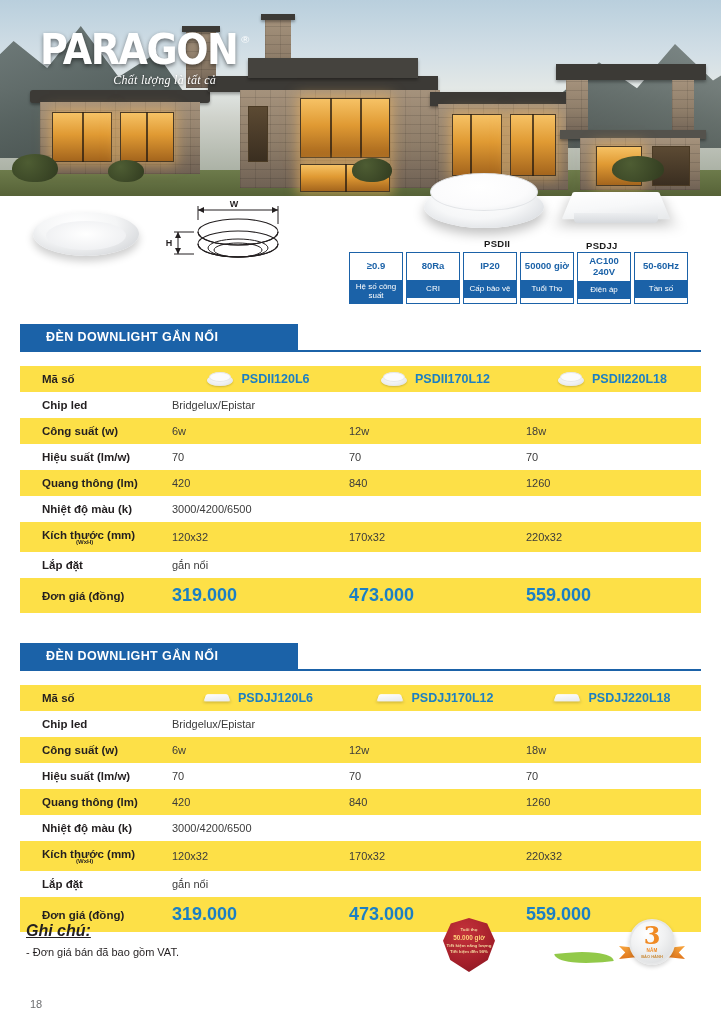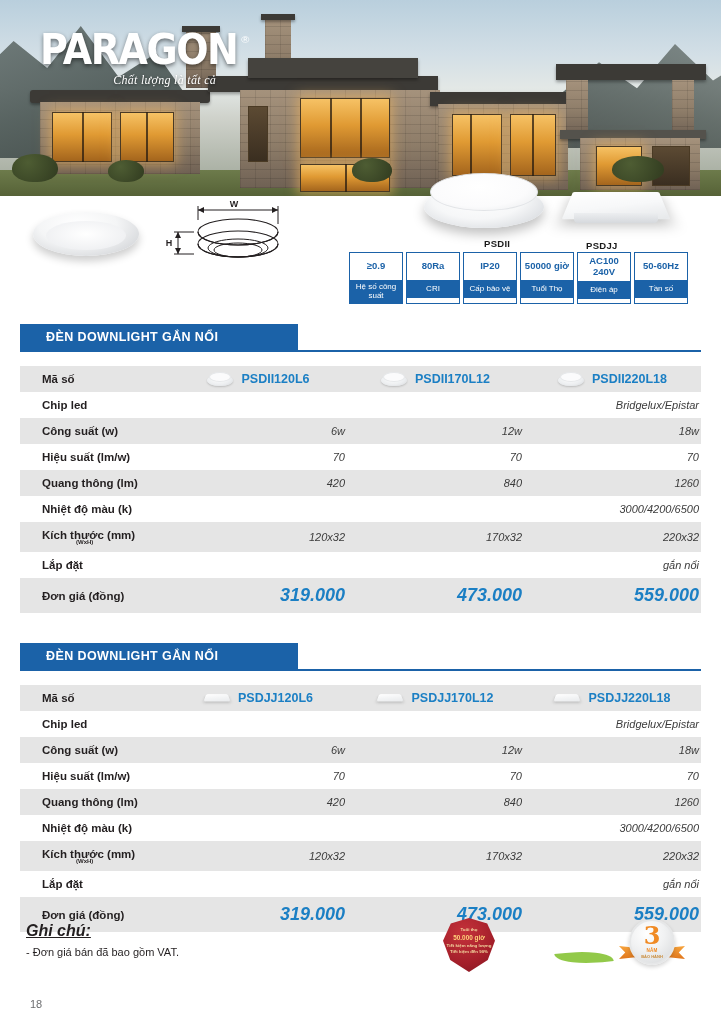--- a/index.html
+++ b/index.html
@@ -191,36 +191,35 @@
     letter-spacing: .4px;
     display: flex; align-items: center;
     padding: 0 18px 0 26px;
   }
 
   
   table.spec-table {
     width: 681px; border-collapse: collapse; table-layout: fixed;
   }
   table.spec-table td { border: 0; }
-  .rowA { background: #e5e5e5; }
+  .rowA { background: #fde047; }
   .rowB { background: #ffffff; }
   .lbl {
     width: 150px;
     padding: 7px 0 7px 22px;
     font-size: 11.5px; font-weight: bold; color: #231f20;
     white-space: nowrap;
   }
   .lbl .sub {
     display: block; font-size: 6px; font-weight: bold;
     color: #231f20; margin-left: 34px; margin-top: -2px;
   }
   .val {
-    text-align: right; font-size: 11px; color: #3b3b3b;
+    text-align: left; font-size: 11px; color: #3b3b3b;
     padding: 7px 2px;
-    font-style: italic;
   }
   .code-cell {
     padding: 4px 2px;
     text-align: center;
     font-size: 12.5px; font-weight: bold; color: #1b7fc4;
     position: relative;
   }
   .code-inner { display: flex; align-items: center; justify-content: center; gap: 8px; }
   .price { font-size: 18px; font-weight: bold; color: #1b7fc4; }
   .divider-v { border-left: 2px solid #ffffff; }

